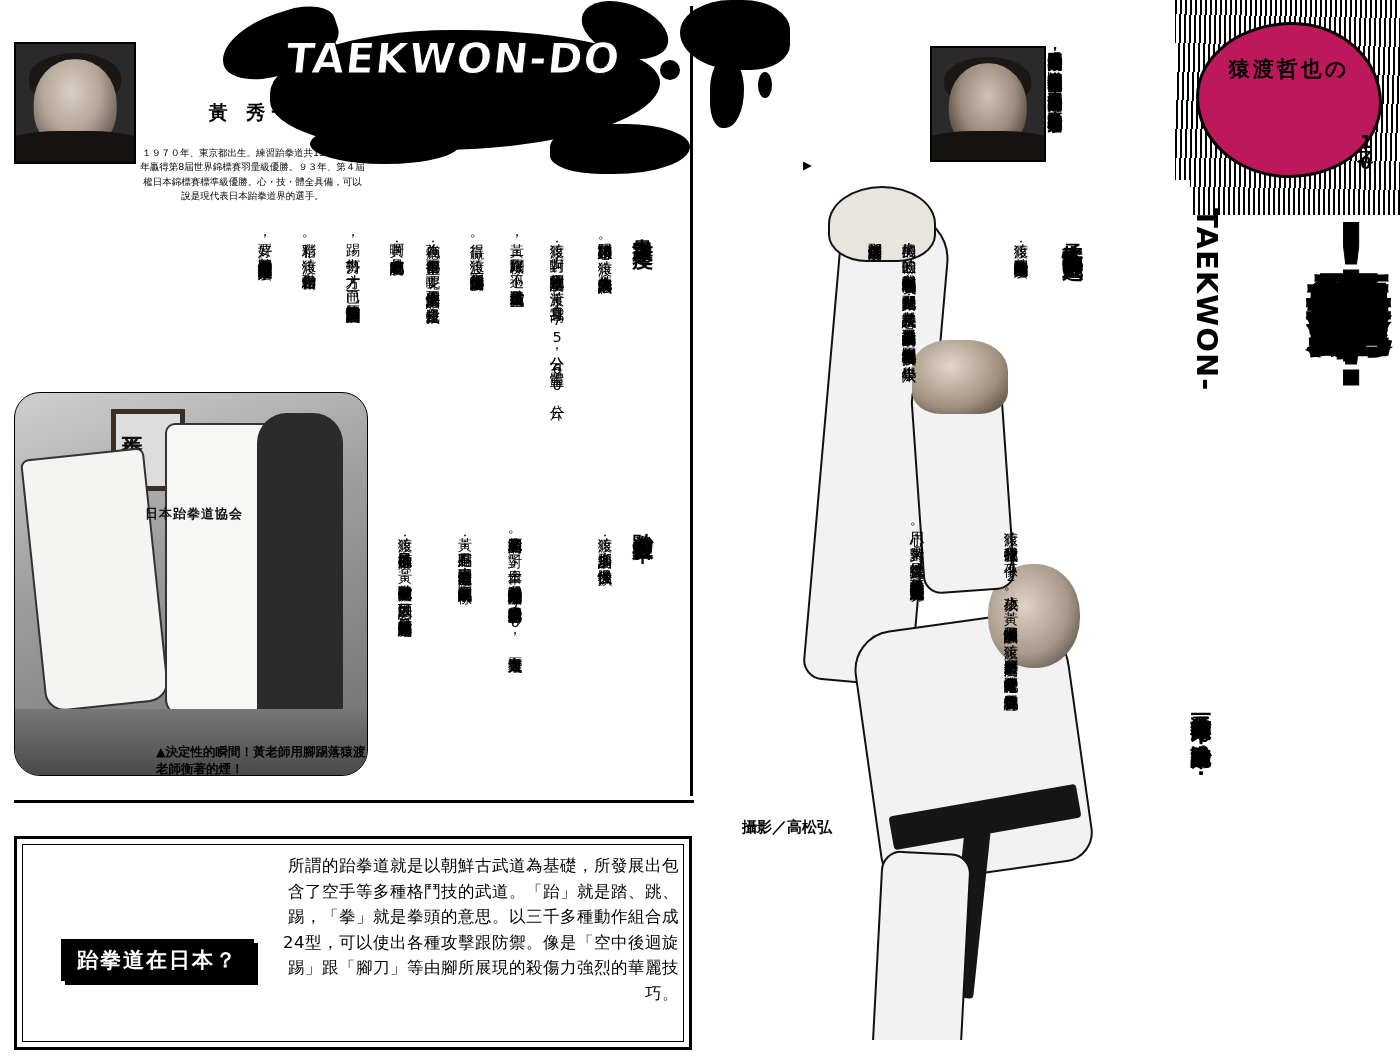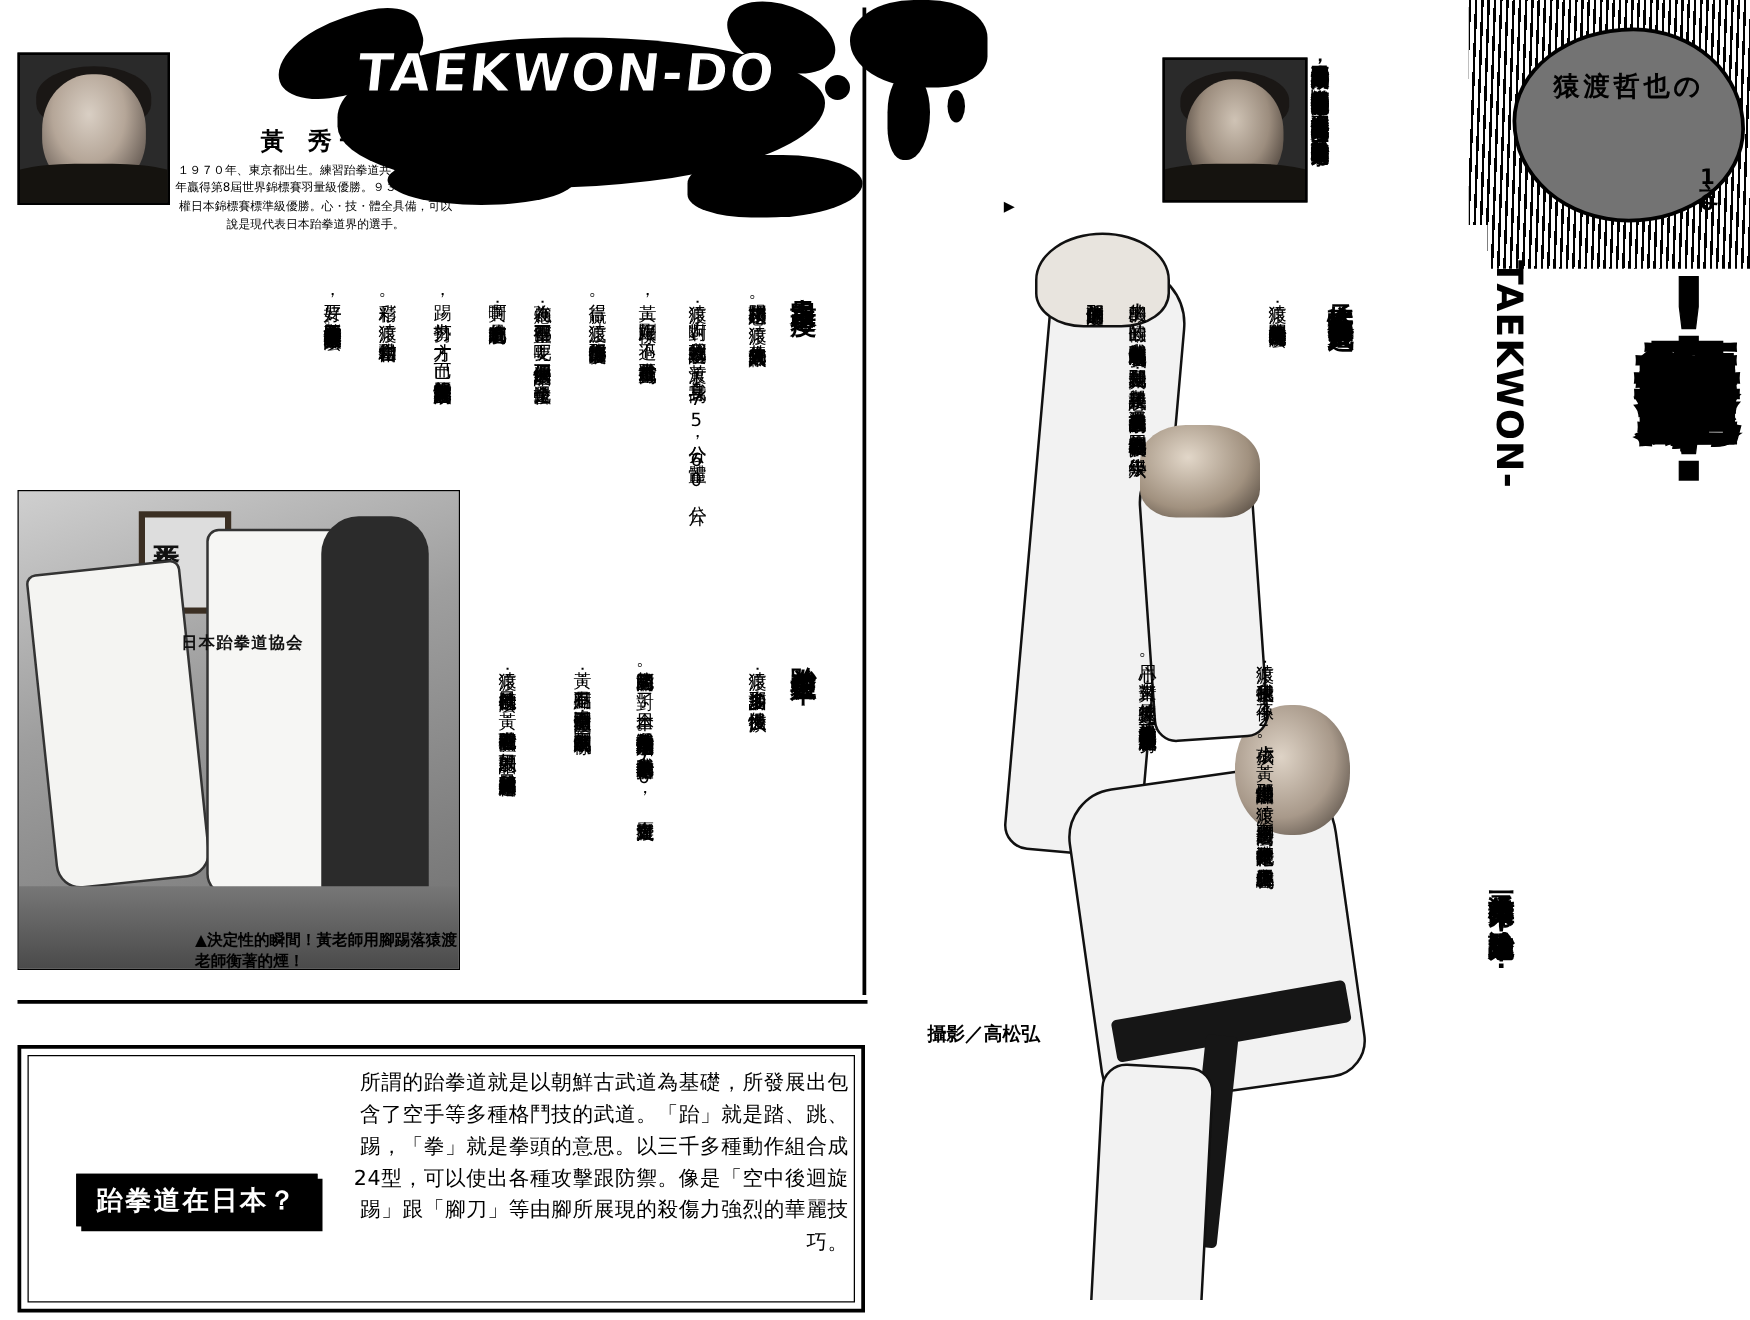--- a/index.html
+++ b/index.html
@@ -76,22 +76,22 @@
 
   
   .hatch{
     position:absolute;
     right:0;top:0;width:225px;height:215px;
     background:
       repeating-linear-gradient(92deg,#000 0 2px,#fff 2px 5px);
   }
   .bubble{
     position:absolute;
-    right:4px;top:22px;width:180px;height:150px;
-    background:#737373;
+    right:18px;top:22px;width:180px;height:150px;
+    background:#be185d;
     border:3px solid #000;
     border-radius:52% 48% 50% 50%/48% 52% 48% 52%;
   }
   .bubble .line1,.bubble .line2{
     position:absolute;left:0;right:0;text-align:center;
     font-weight:bold;
   }
 
   
   .headline{
@@ -128,20 +128,21 @@
   }
   .kick-figure{position:absolute;inset:0;}
   .kick-figure .leg{
     position:absolute;
     background:#f2f2f2;
     border:2px solid #111;
   }
   .photo.dojo{
     left:14px;top:392px;width:352px;height:382px;
     background:linear-gradient(160deg,#cfcfcf 0%,#9e9e9e 40%,#6e6e6e 100%);
+    border-radius:26px;
   }
   .dojo .gi{
     position:absolute;left:18px;top:60px;width:120px;height:250px;
     background:#f4f4f2;border:2px solid #333;
     transform:rotate(-6deg);
     border-radius:8px 8px 20px 20px;
   }
   .dojo .gi2{
     position:absolute;left:150px;top:30px;width:120px;height:290px;
     background:#f6f6f4;border:2px solid #333;
@@ -207,21 +208,21 @@
   .hrule{
     position:absolute;left:14px;top:800px;width:680px;height:3px;background:#000;
   }
   .vrule{
     position:absolute;left:690px;top:6px;width:3px;height:790px;background:#000;
   }
   .profile{
     position:absolute;left:140px;top:100px;width:225px;text-align:center;
   }
   .profile .nm{font-size:19px;font-weight:bold;letter-spacing:6px;}
-  .profile .bio{font-size:9.5px;line-height:1.5;margin-top:4px;}
+  .profile .bio{font-size:9.5px;line-height:1.5;margin-top:20px;}
 </style>
 </head>
 <body>
 
 <div class="page">
 
   <div class="portrait" style="left:14px;top:42px;width:118px;height:118px;">
     <div class="hair"></div>
     <div class="face"></div>
     <div class="body"></div>

